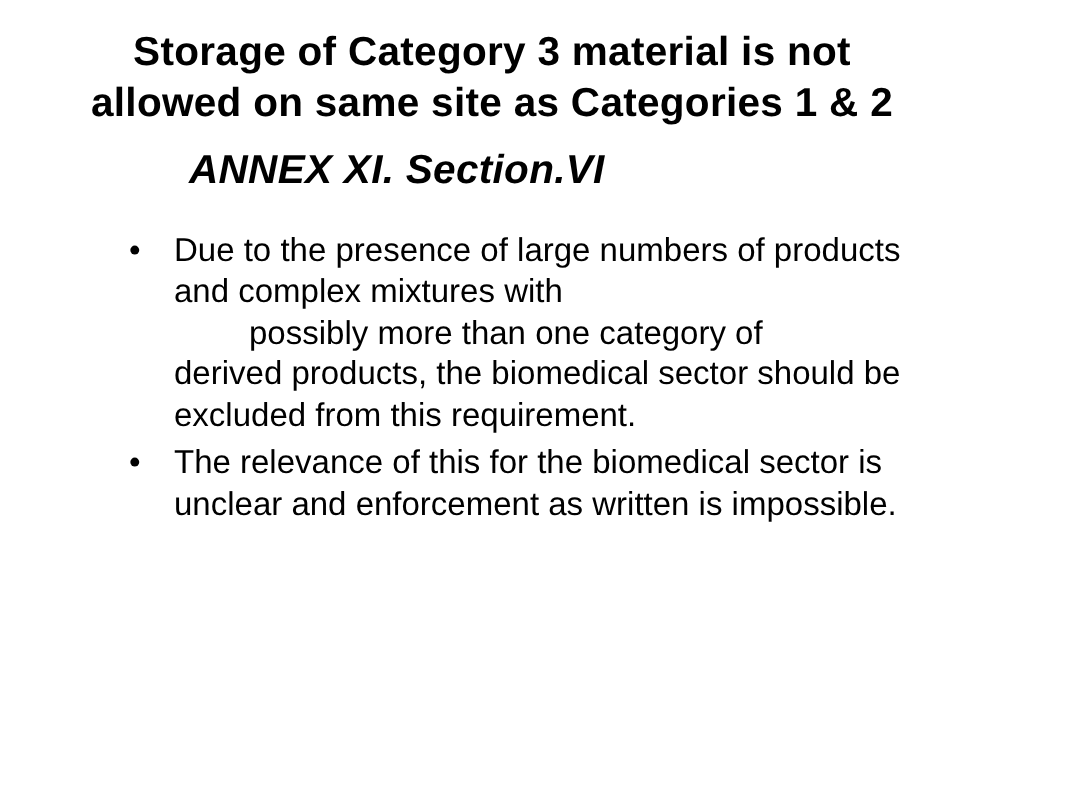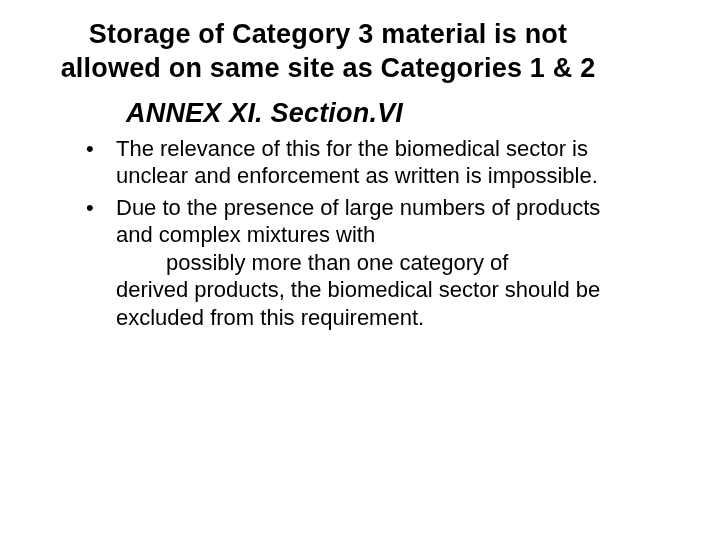--- a/index.html
+++ b/index.html
@@ -1,33 +1,33 @@
 <!DOCTYPE html>
 <html><head>
 <meta charset="utf-8">
 <style>
   * { margin: 0; padding: 0; box-sizing: border-box; }
   html, body { width: 720px; height: 540px; background: #fff; font-family: Arial, Helvetica, sans-serif; color: #000; }
   .slide { width: 656px; height: 540px; padding: 18px 36px 0 36px; }
   .title { font-size: 27px; font-weight: bold; text-align: center; line-height: 1.25; margin: 0 2px 12px 2px; letter-spacing: 0.2px; }
-  .subtitle { font-size: 27px; font-weight: bold; font-style: italic; margin-left: 90px; margin-bottom: 6px; letter-spacing: 0.2px; }
+  .subtitle { font-size: 27px; font-weight: bold; font-style: italic; margin-left: 90px; margin-bottom: 24px; letter-spacing: 0.2px; }
   .bullets { list-style: none; margin-left: 50px; }
   .bullets li { position: relative; font-size: 22px; line-height: 1.25; padding-left: 30px; margin-bottom: 4px; }
   .bullets li::before { content: "•"; position: absolute; left: 0; top: 0; font-size: 22px; }
   .indent-line { display: block; padding-left: 50px; }
 </style>
 </head>
 <body>
 
 <div class="slide">
   <div class="title">Storage of Category 3 material is not allowed on same site as Categories 1 &amp; 2</div>
   <div class="subtitle">ANNEX XI. Section.VI</div>
   <ul class="bullets">
     <li>
-      <span>The relevance of this for the biomedical sector is unclear and enforcement as written is impossible.</span>
-    </li>
-    <li>
       <span>Due to the presence of large numbers of products and complex mixtures with</span>
       <span class="indent-line">possibly more than one category of</span>
       <span>derived products, the biomedical sector should be excluded from this requirement.</span>
+    </li>
+    <li>
+      <span>The relevance of this for the biomedical sector is unclear and enforcement as written is impossible.</span>
     </li>
   </ul>
 </div>
 
 </body></html>

